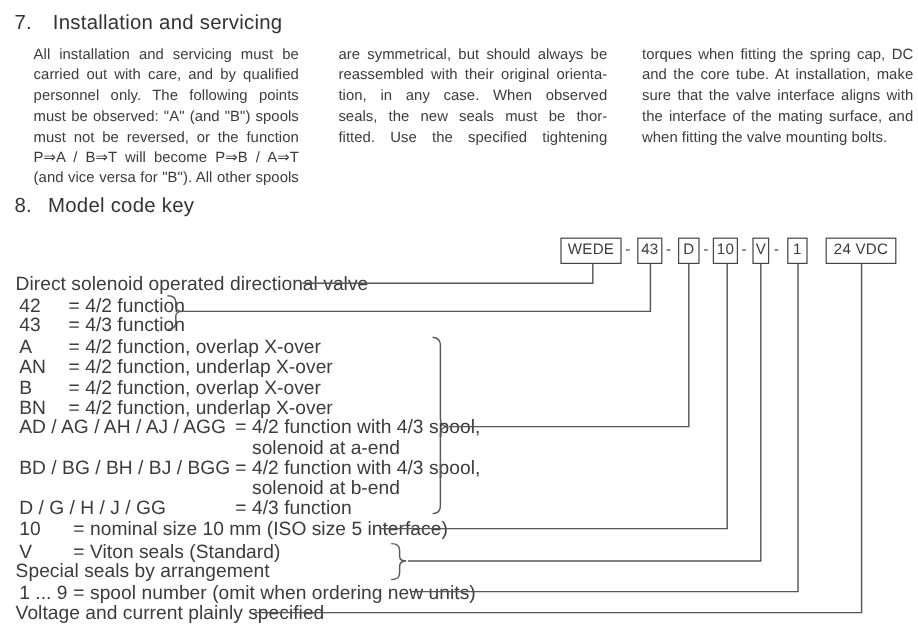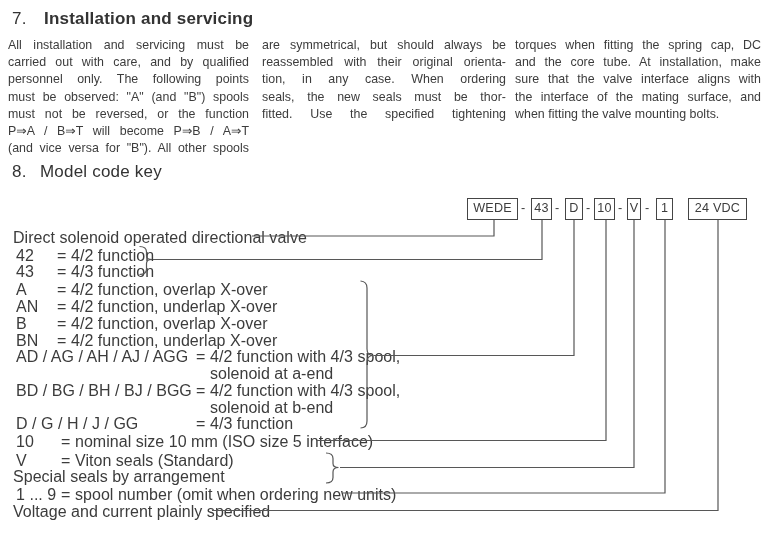--- a/index.html
+++ b/index.html
@@ -7,27 +7,27 @@
     position:relative;
     width:765px;height:537px;
     background:#ffffff;
     font-family:"Liberation Sans", sans-serif;
     color:#3c3c3c;
     overflow:hidden;
   }
   
   .heading{position:absolute;left:0;width:420px;height:20px;font-size:17px;letter-spacing:.2px;color:#333;}
   .heading .num{position:absolute;left:12px;top:0;}
-  .heading.h7 .ttl{position:absolute;left:44px;top:0;font-weight:bold;}
+  .heading.h7 .ttl{position:absolute;left:44px;top:0;}
   .heading.h8 .ttl{position:absolute;left:40px;top:0;}
   .h7{top:9px;}
   .h8{top:162px;}
   
   .textcol{position:absolute;top:37px;font-size:12.4px;line-height:17.2px;letter-spacing:.03px;}
-  .textcol .tline{text-align:justify;text-align-last:justify;white-space:normal;}
+  .textcol .tline{text-align:justify;text-align-last:justify;white-space:normal;margin-left:20px;}
   .textcol[data-plain-last="true"] .tline:last-child{text-align-last:left;}
   #col1{left:8px;width:241px;}
   #col2{left:262px;width:244px;}
   #col3{left:515px;width:246px;}
   
   .codebox{
     position:absolute;top:198px;height:22px;box-sizing:border-box;
     border:1.3px solid #454545;
     font-size:12.6px;line-height:19px;text-align:center;color:#3c3c3c;
     letter-spacing:.2px;
@@ -60,21 +60,21 @@
       <div class="tline">carried out with care, and by qualified</div>
       <div class="tline">personnel only. The following points</div>
       <div class="tline">must be observed: "A" (and "B") spools</div>
       <div class="tline">must not be reversed, or the function</div>
       <div class="tline">P⇒A / B⇒T will become P⇒B / A⇒T</div>
       <div class="tline">(and vice versa for "B"). All other spools</div>
     </div>
   <div id="col2" class="textcol">
       <div class="tline">are symmetrical, but should always be</div>
       <div class="tline">reassembled with their original orienta-</div>
-      <div class="tline">tion, in any case. When ordering</div>
+      <div class="tline">tion, in any case. When observed</div>
       <div class="tline">seals, the new seals must be thor-</div>
       <div class="tline">fitted. Use the specified tightening</div>
     </div>
   <div id="col3" class="textcol" data-plain-last="true">
       <div class="tline">torques when fitting the spring cap, DC</div>
       <div class="tline">and the core tube. At installation, make</div>
       <div class="tline">sure that the valve interface aligns with</div>
       <div class="tline">the interface of the mating surface, and</div>
       <div class="tline">when fitting the valve mounting bolts.</div>
     </div>

